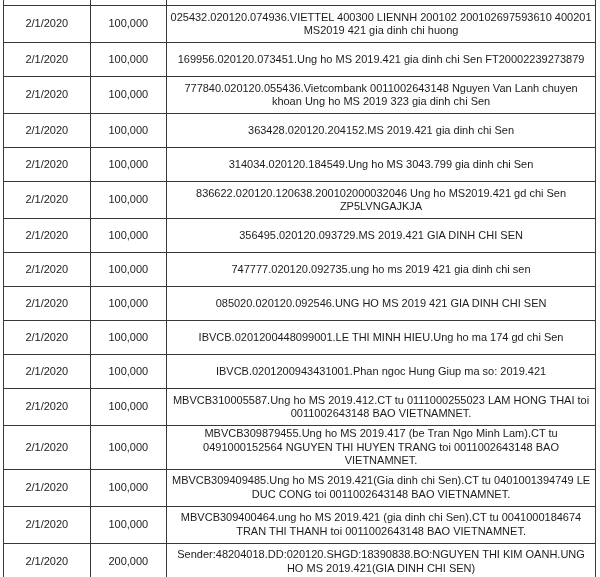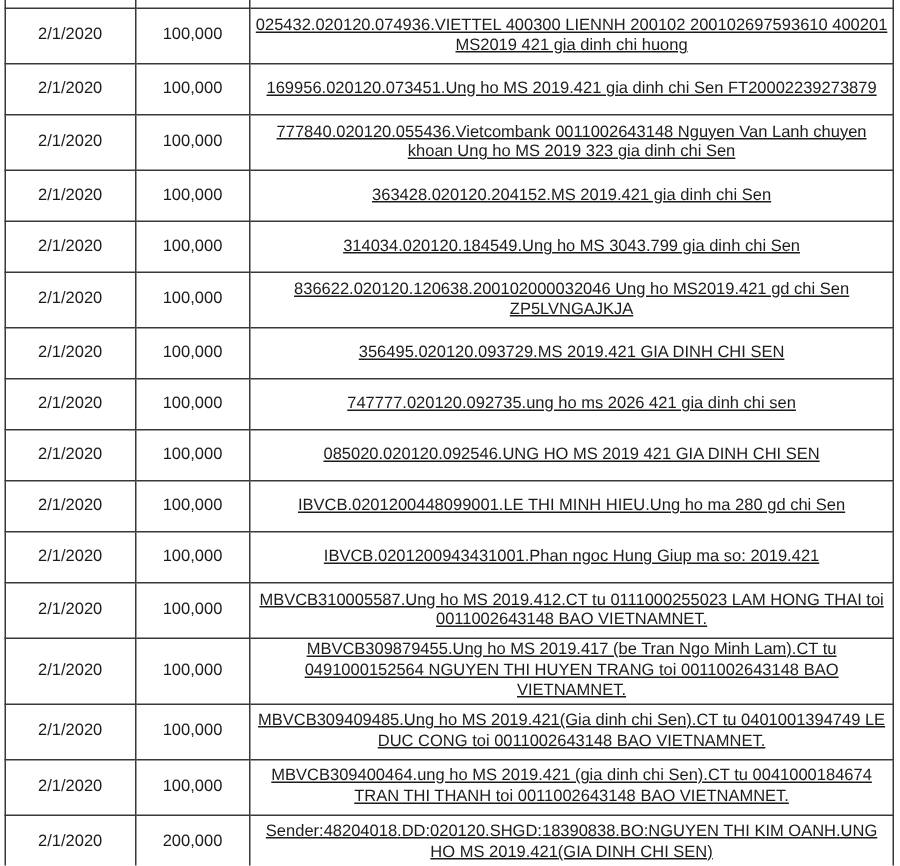--- a/index.html
+++ b/index.html
@@ -26,21 +26,21 @@
     line-height: 13.5px;
     color: #1c1c1c;
     text-align: center;
     vertical-align: middle;
     padding: 1px 3px;
     overflow: hidden;
     word-wrap: break-word;
   }
   td.c-date   { width: 85px;  }
   td.c-amount { width: 75px;  }
-  td.c-desc   { width: 425px; text-decoration: underline; }
+  td.c-desc   { width: 425px; }
   tr.r1 { height: 34px; }  
   tr.r2 { height: 37px; }  
   tr.sliver-top td {
     border-top: none;
     height: 5px;
     padding: 0;
   }
 </style>
 </head>
 <body>
@@ -91,33 +91,33 @@
 
   <tr class="r1">
     <td class="c-date">2/1/2020</td>
     <td class="c-amount">100,000</td>
     <td class="c-desc">356495.020120.093729.MS 2019.421 GIA DINH CHI SEN</td>
   </tr>
 
   <tr class="r1">
     <td class="c-date">2/1/2020</td>
     <td class="c-amount">100,000</td>
-    <td class="c-desc">747777.020120.092735.ung ho ms 2026 421 gia dinh chi sen</td>
+    <td class="c-desc">747777.020120.092735.ung ho ms 2019 421 gia dinh chi sen</td>
   </tr>
 
   <tr class="r1">
     <td class="c-date">2/1/2020</td>
     <td class="c-amount">100,000</td>
     <td class="c-desc">085020.020120.092546.UNG HO MS 2019 421 GIA DINH CHI SEN</td>
   </tr>
 
   <tr class="r1">
     <td class="c-date">2/1/2020</td>
     <td class="c-amount">100,000</td>
-    <td class="c-desc">IBVCB.0201200448099001.LE THI MINH HIEU.Ung ho ma 280 gd chi Sen</td>
+    <td class="c-desc">IBVCB.0201200448099001.LE THI MINH HIEU.Ung ho ma 174 gd chi Sen</td>
   </tr>
 
   <tr class="r1">
     <td class="c-date">2/1/2020</td>
     <td class="c-amount">100,000</td>
     <td class="c-desc">IBVCB.0201200943431001.Phan ngoc Hung Giup ma so: 2019.421</td>
   </tr>
 
   <tr class="r2">
     <td class="c-date">2/1/2020</td>

